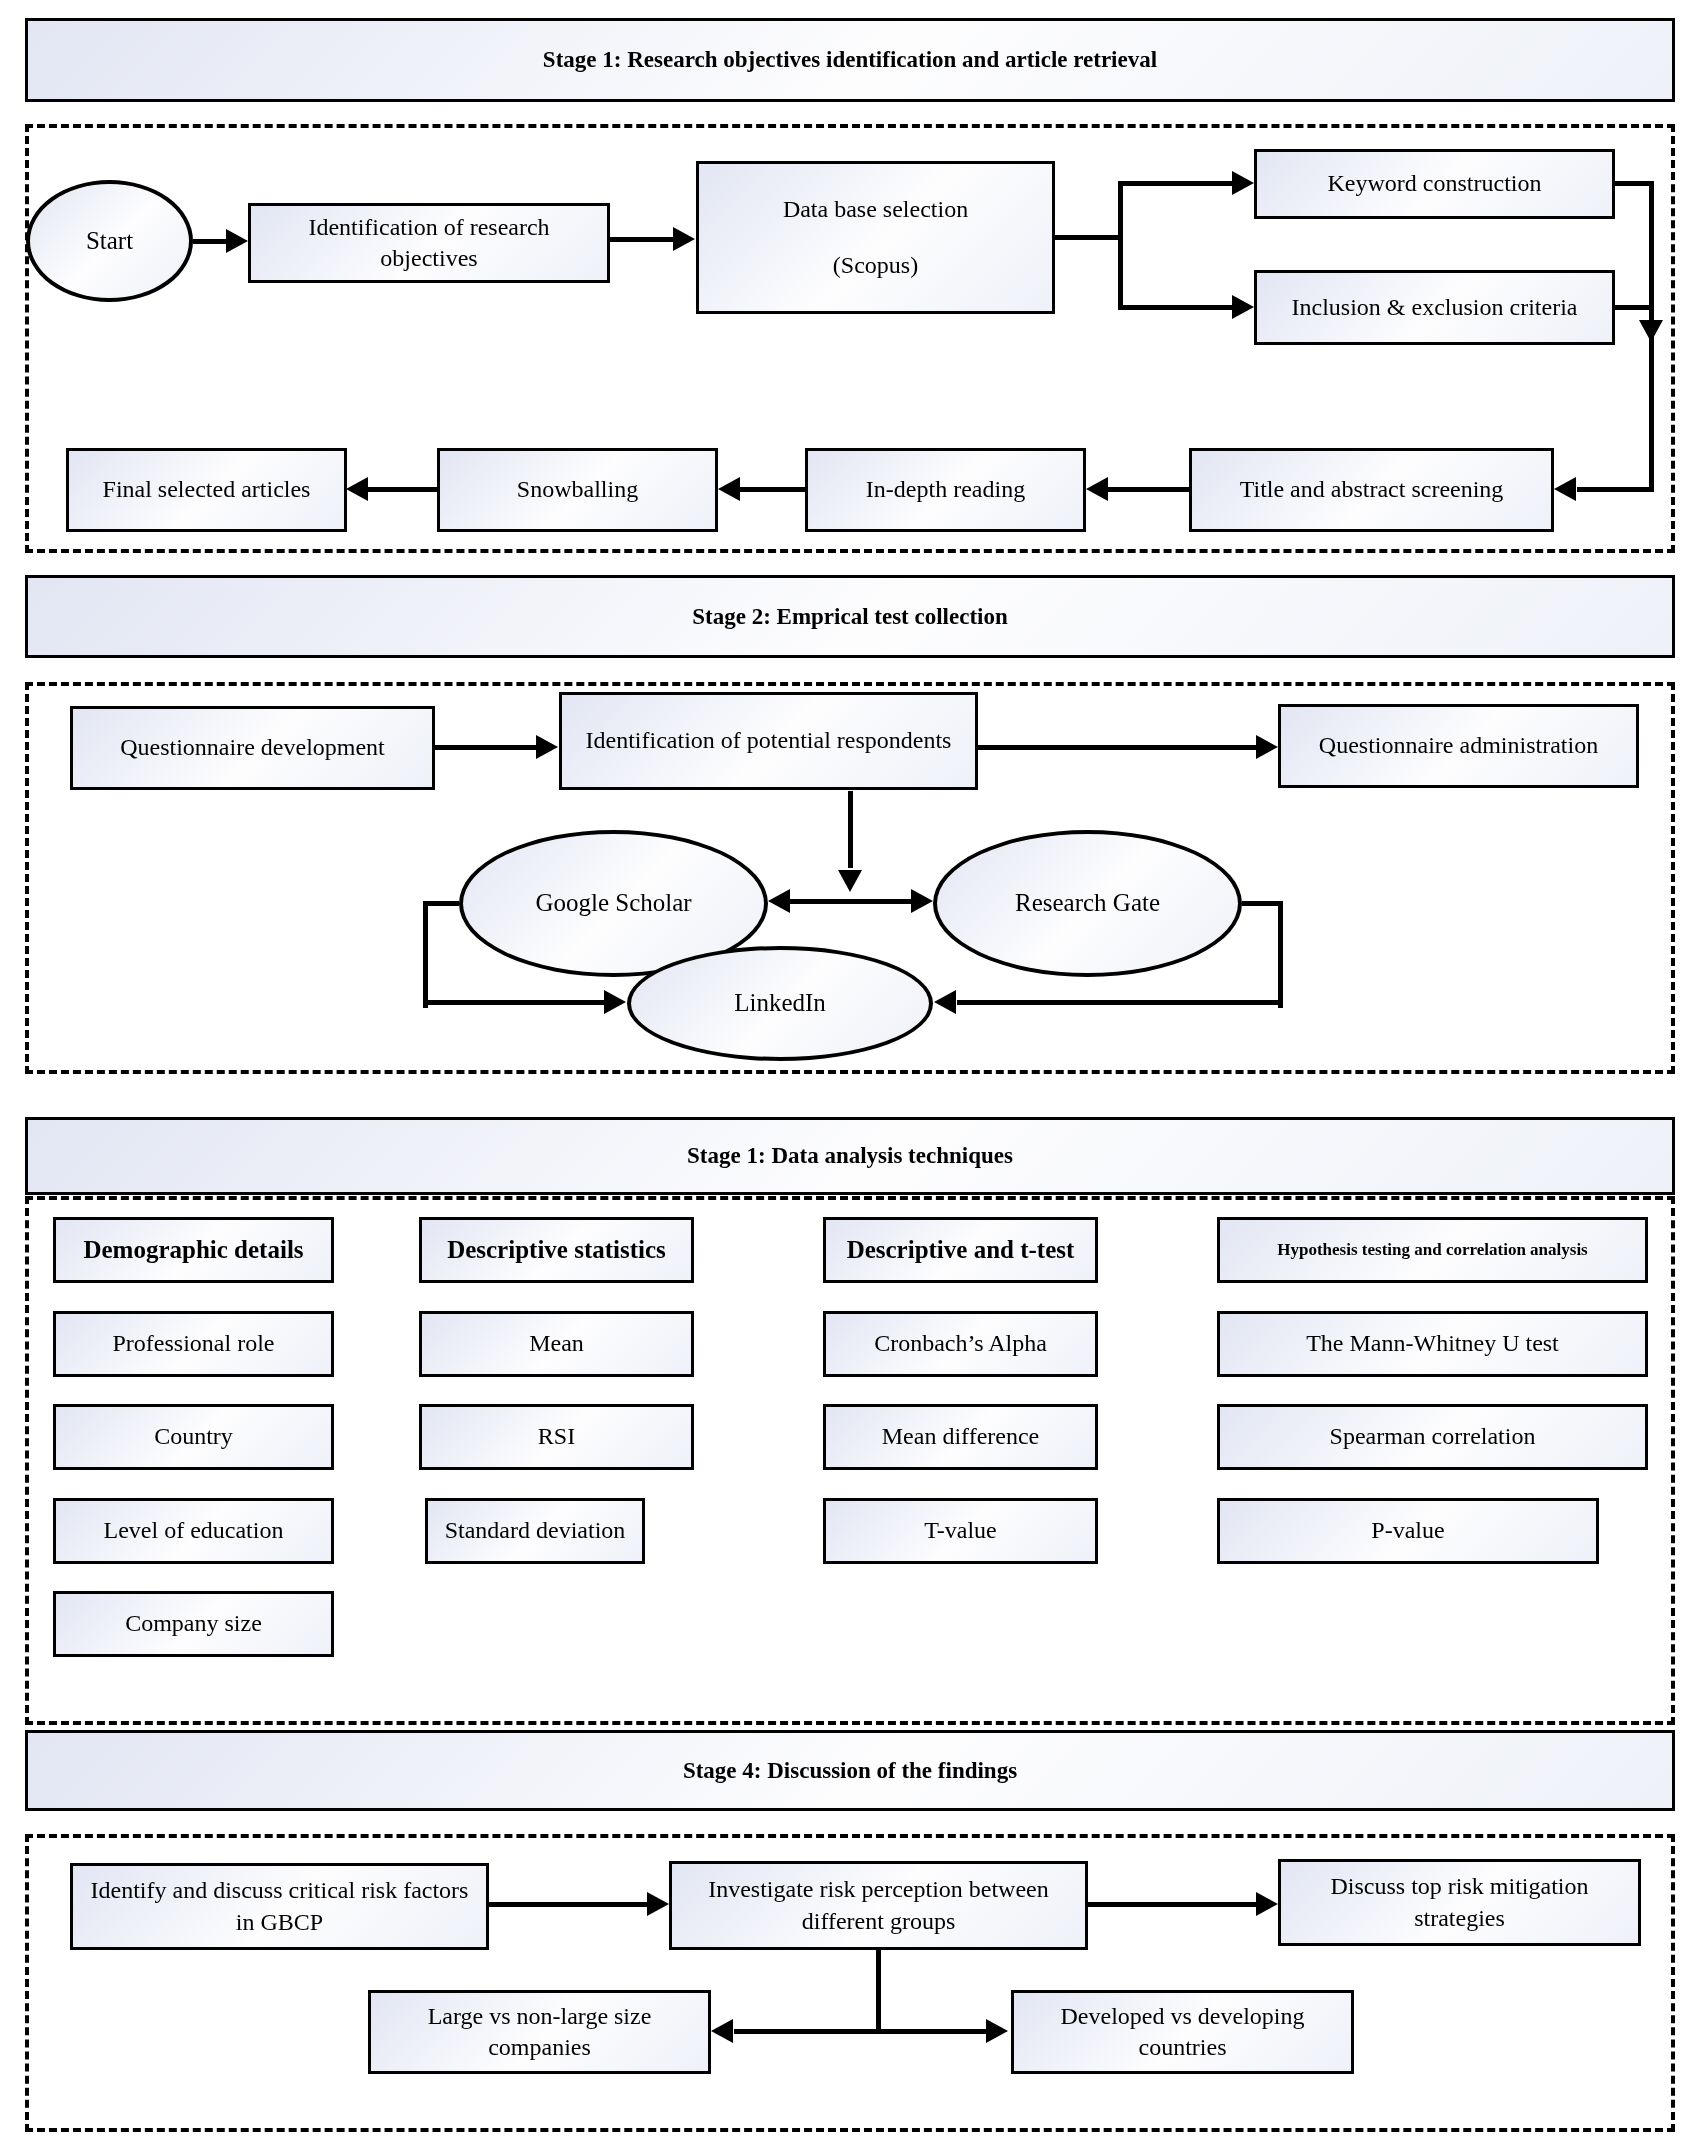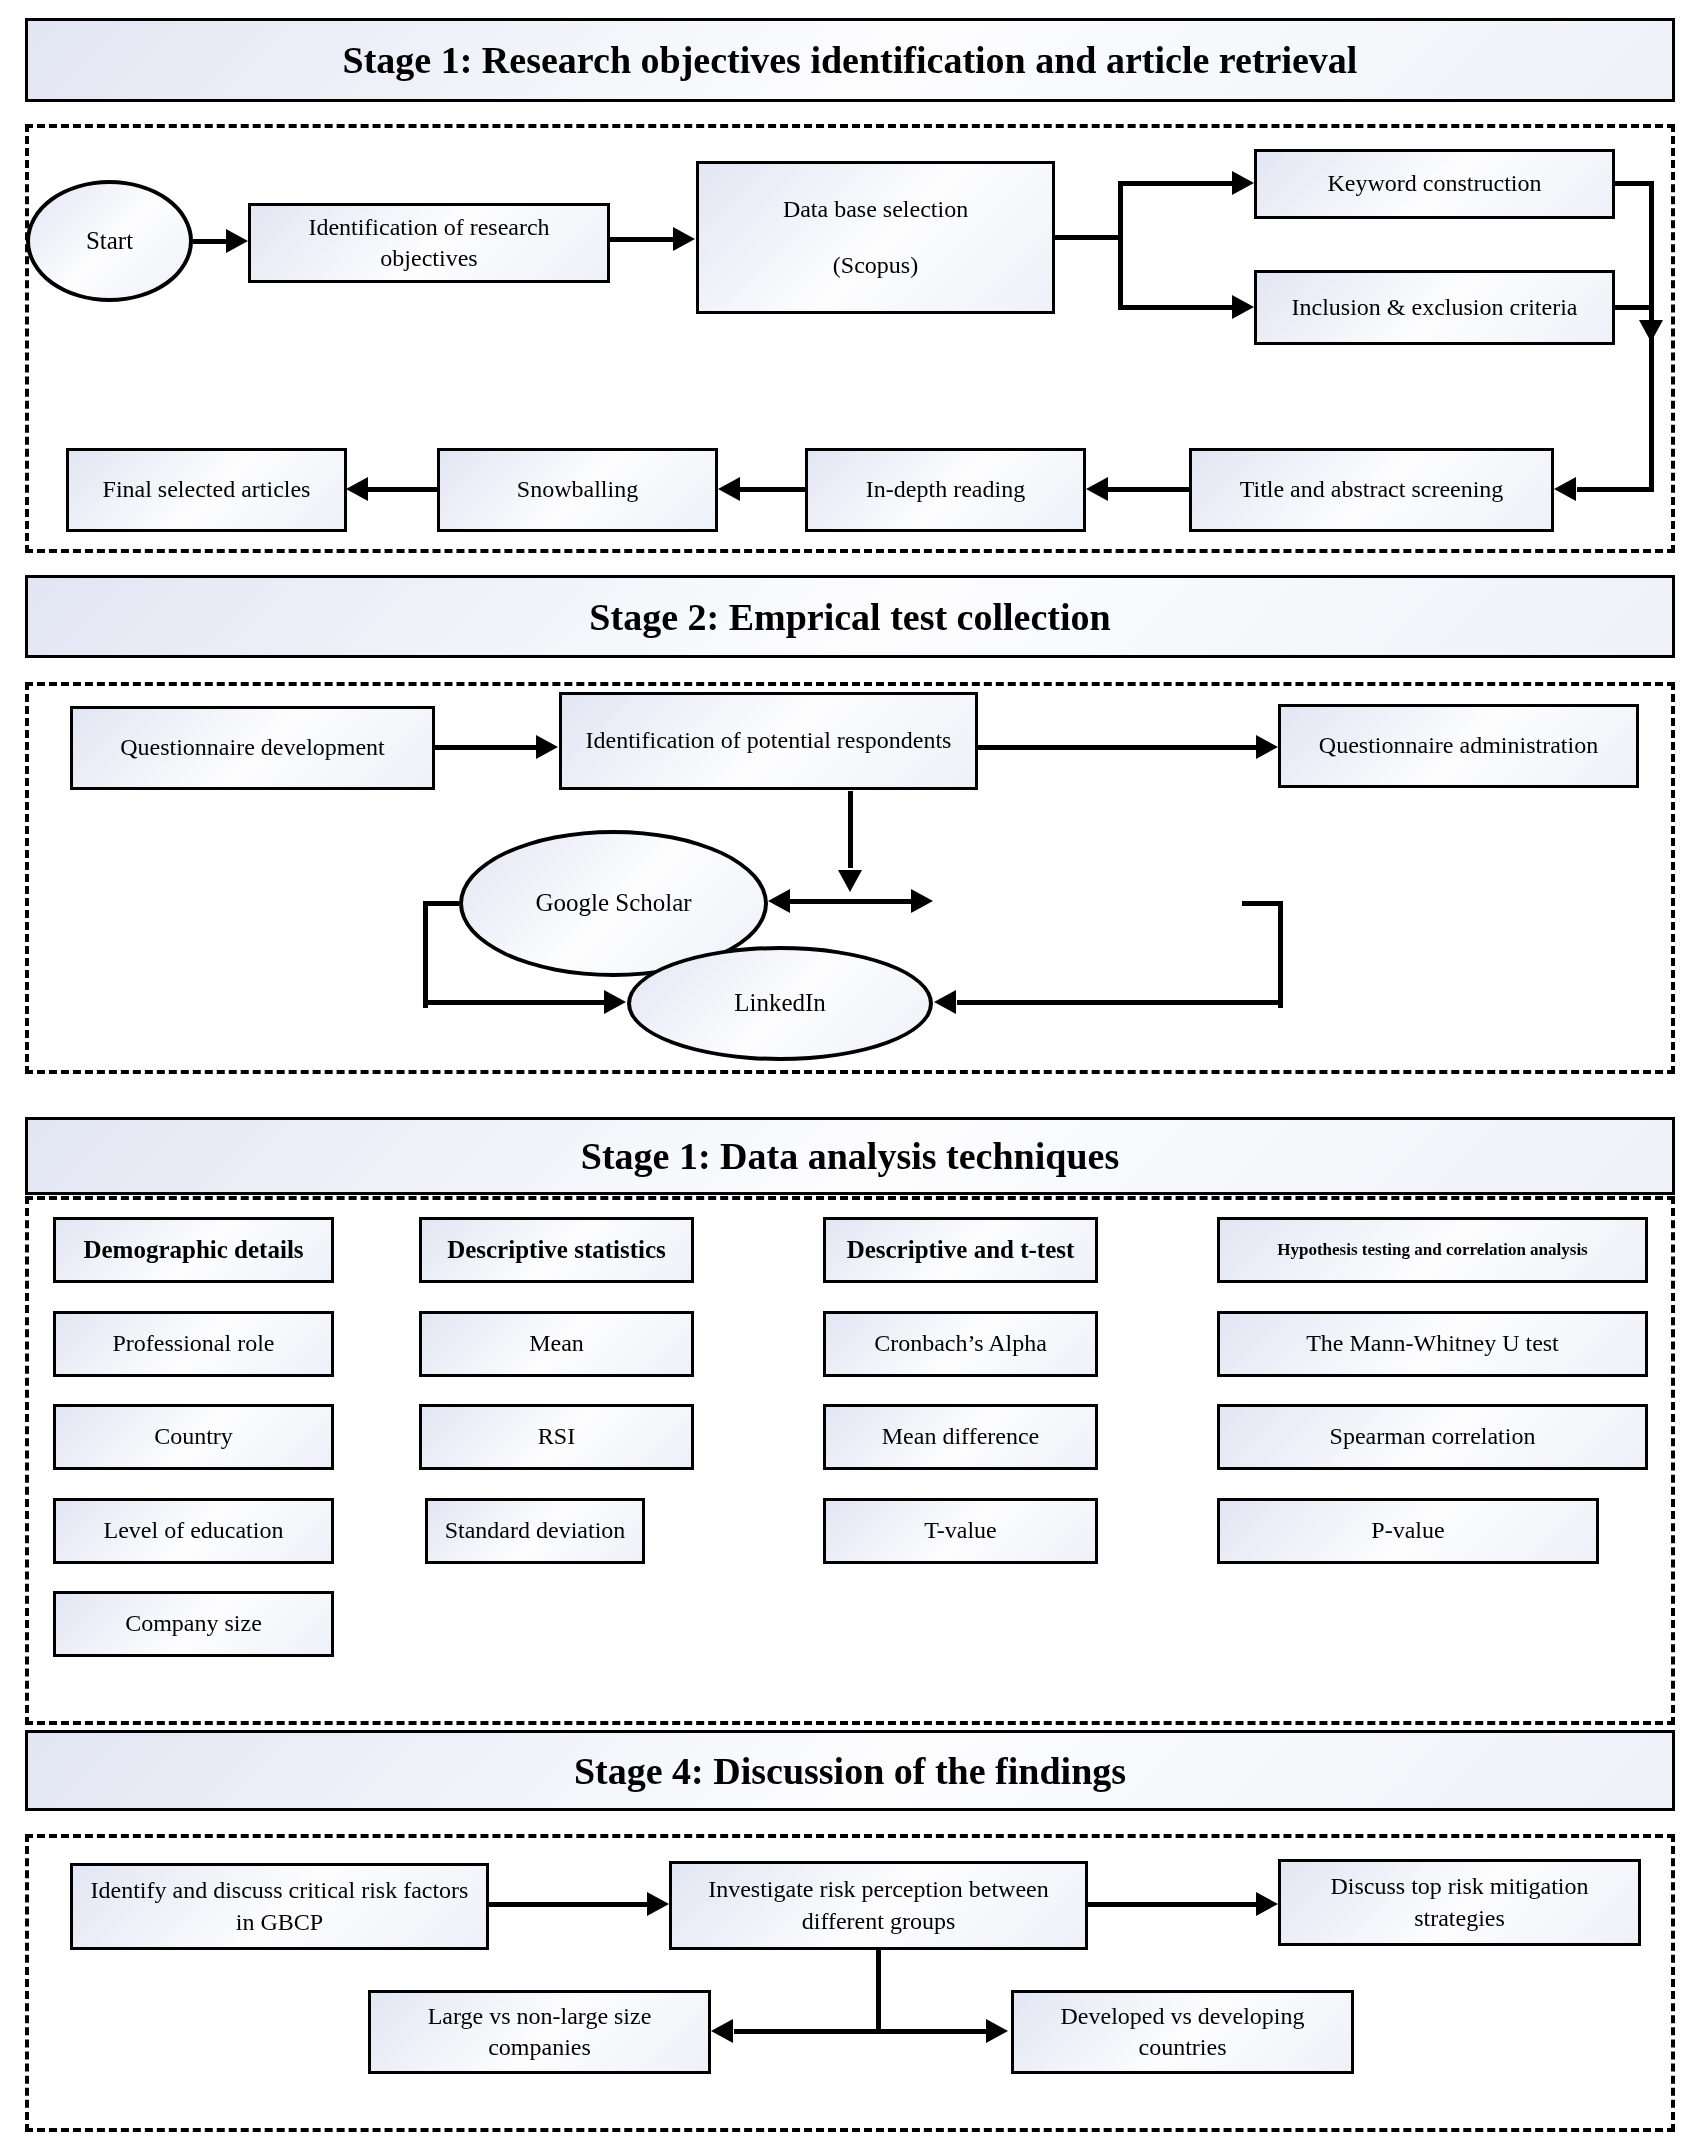--- a/index.html
+++ b/index.html
@@ -1,21 +1,21 @@
 <!DOCTYPE html>
 <html style="font-size:10px"><head>
 <meta charset="utf-8">
 <style>
   *{box-sizing:border-box}
   html,body{margin:0;padding:0;background:#ffffff}
   body{font-family:"Liberation Serif","DejaVu Serif",serif;color:#000}
   #canvas{position:relative;width:1708px;height:2151px;background:#fff;overflow:hidden}
   .grad{background:linear-gradient(135deg,#e2e6f3 0%,#fdfdfe 52%,#eef1f8 100%)}
   .stage-header{position:absolute;border:3.7px solid #000;display:flex;align-items:center;justify-content:center;
-                font-weight:bold;font-size:38px;text-align:center}
+                font-weight:bold;font-size:23px;text-align:center}
   .dashed-region{position:absolute;border:4.4px dashed #000}
   .node{position:absolute;border:3.1px solid #000;display:flex;align-items:center;justify-content:center;
         text-align:center;font-size:24px;line-height:1.3;padding:3.7px 10px}
   .ellipse{border-radius:50%;border-width:4.4px;font-size:25px}
   .col2{flex-direction:column;justify-content:space-evenly;padding:6.2px 10px}
   .s3h{font-weight:bold;font-size:25px}
   .s3h-sm{font-weight:bold;font-size:17px}
   .hl{position:absolute;height:5px;background:#000}
   .vl{position:absolute;width:5px;background:#000}
   .tr{position:absolute;width:0;height:0;border-top:12.5px solid transparent;border-bottom:12.5px solid transparent;border-left:22.5px solid #000}
@@ -115,20 +115,23 @@
   </div>
 
   <div class="node grad" style="left:1278px;top:704px;width:361px;height:84px">
     <span>Questionnaire administration</span>
   </div>
 
   <div class="node grad ellipse" style="left:459px;top:830px;width:309px;height:147px">
     <span>Google Scholar</span>
   </div>
 
+  <div class="node grad ellipse" style="left:933px;top:830px;width:309px;height:147px">
+    <span>Research Gate</span>
+  </div>
 
   <div class="node grad ellipse" style="left:627px;top:946px;width:306px;height:115px">
     <span>LinkedIn</span>
   </div>
 
   <div class="hl" style="left:435px;top:745px;width:102px"></div>
   <div class="tr" style="left:536px;top:735px"></div>
 
   <div class="hl" style="left:978px;top:745px;width:279px"></div>
   <div class="tr" style="left:1256px;top:735px"></div>

